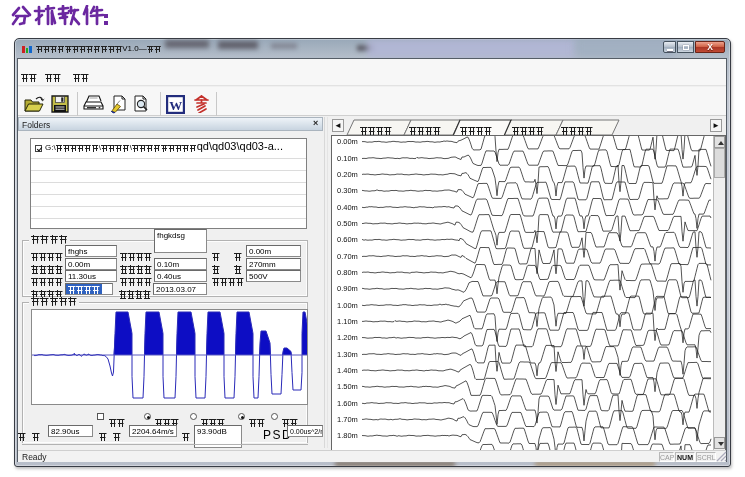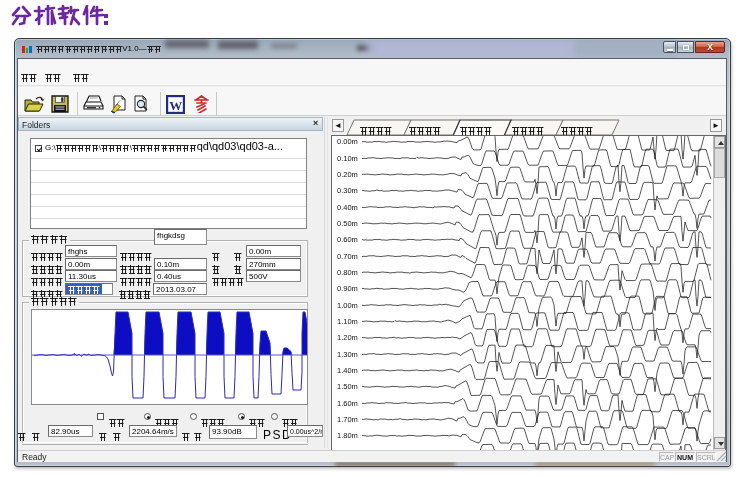--- a/index.html
+++ b/index.html
@@ -179,21 +179,21 @@
 <div class="gb" style="left:22px;top:240px;width:286px;height:57px"></div>
 <div class="gblabel" style="left:29px;top:235px">
     <i class="c9"></i>
     <i class="c9"></i>
     <i class="c9"></i>
     <i class="c9"></i>
   </div>
 <div class="ab" style="left:31px;top:247px;"><i class="c8"></i><i class="c8"></i><i class="c8"></i><i class="c8"></i></div>
 <div class="fld" style="left:65px;top:245px;width:52px;height:12px">fhghs</div>
 <div class="ab" style="left:120px;top:247px;"><i class="c8"></i><i class="c8"></i><i class="c8"></i><i class="c8"></i></div>
-<div class="fld" style="left:154px;top:229px;width:53px;height:16px">fhgkdsg</div>
+<div class="fld" style="left:154px;top:229px;width:53px;height:24px">fhgkdsg</div>
 <div class="ab" style="left:212px;top:247px;"><i class="c8"></i><span style="width:14px;display:inline-block"></span><i class="c8"></i></div>
 <div class="fld" style="left:246px;top:245px;width:55px;height:12px">0.00m</div>
 <div class="ab" style="left:31px;top:259.5px;"><i class="c8"></i><i class="c8"></i><i class="c8"></i><i class="c8"></i></div>
 <div class="fld" style="left:65px;top:257.5px;width:52px;height:12px">0.00m</div>
 <div class="ab" style="left:120px;top:259.5px;"><i class="c8"></i><i class="c8"></i><i class="c8"></i><i class="c8"></i></div>
 <div class="fld" style="left:154px;top:257.5px;width:53px;height:12px">0.10m</div>
 <div class="ab" style="left:212px;top:259.5px;"><i class="c8"></i><span style="width:14px;display:inline-block"></span><i class="c8"></i></div>
 <div class="fld" style="left:246px;top:257.5px;width:55px;height:12px">270mm</div>
 <div class="ab" style="left:31px;top:272px;"><i class="c8"></i><i class="c8"></i><i class="c8"></i><i class="c8"></i></div>
 <div class="fld" style="left:65px;top:270px;width:52px;height:12px">11.30us</div>
@@ -232,21 +232,21 @@
     <span style="position:absolute;left:2px;top:2px;width:3px;height:3px;border-radius:50%;background:#111"></span>
   </span>
 <div class="ab" style="left:249px;top:413px;"><i class="c8"></i><i class="c8"></i></div>
 <span class="ab" style="left:271px;top:413px;width:7px;height:7px;border:1px solid #555;border-radius:50%;background:#fff"></span>
 <div class="ab" style="left:282px;top:413px;"><i class="c8"></i><i class="c8"></i></div>
 <div class="ab" style="left:18px;top:427px;"><i class="c8"></i><span style="width:6px;display:inline-block"></span><i class="c8"></i></div>
 <div class="fld" style="left:48px;top:425px;width:45px;height:12px">82.90us</div>
 <div class="ab" style="left:99px;top:427px;"><i class="c8"></i><span style="width:6px;display:inline-block"></span><i class="c8"></i></div>
 <div class="fld" style="left:129px;top:425px;width:48px;height:12px">2204.64m/s</div>
 <div class="ab" style="left:182px;top:427px;"><i class="c8"></i><span style="width:4px;display:inline-block"></span><i class="c8"></i></div>
-<div class="fld" style="left:209px;top:425px;width:48px;height:14px">93.90dB</div>
+<div class="fld" style="left:194px;top:425px;width:48px;height:23px">93.90dB</div>
 <div class="ab" style="left:263px;top:428px;font-size:12px;letter-spacing:1.5px;color:#000">PSD</div>
 <div class="fld" style="left:287px;top:425px;width:36px;height:12px;font-size:7px">0.00us^2/m</div>
 <div class="ab" style="left:22px;top:444px;width:286px;height:1px;background:#b2b2b2"></div>
 <div class="ab" style="left:30px;top:440px;height:7px;overflow:hidden"><i class="c7g"></i><i class="c7g"></i><i class="c7g"></i><i class="c7g"></i><i class="c7g"></i></div>
 <div class="ab" style="left:324px;top:117px;width:1px;height:331px;background:#d8d8d8"></div>
 <div class="ab" style="left:327px;top:117px;width:1px;height:331px;background:#e4e4e4"></div>
 <svg class="ab" style="left:331px;top:117px" width="395" height="19" viewBox="0 0 395 19">
     <line x1="0" y1="18.5" x2="395" y2="18.5" stroke="#666" stroke-width="1"></line>
     <polygon points="16,18 23,3 80,3 73,18" fill="#f7f6f2" stroke="#777" stroke-width="1"></polygon>
     <polygon points="73,18 80,3 129,3 122,18" fill="#f7f6f2" stroke="#777" stroke-width="1"></polygon>

